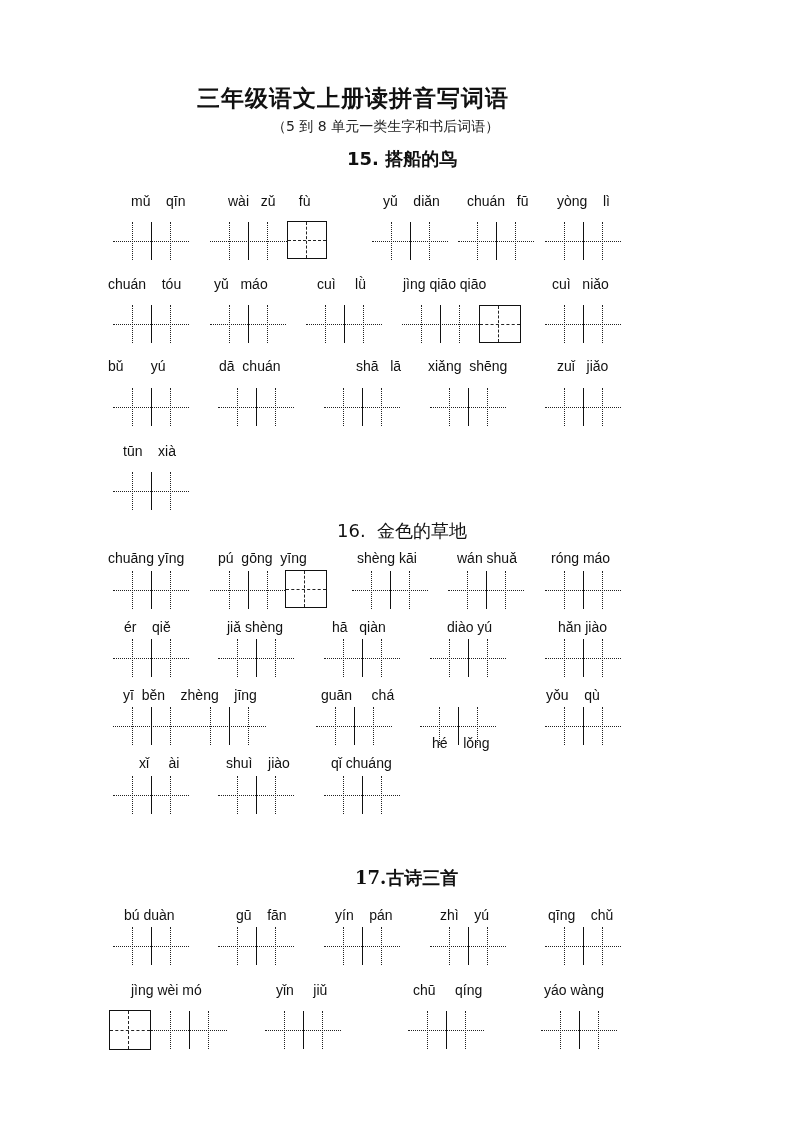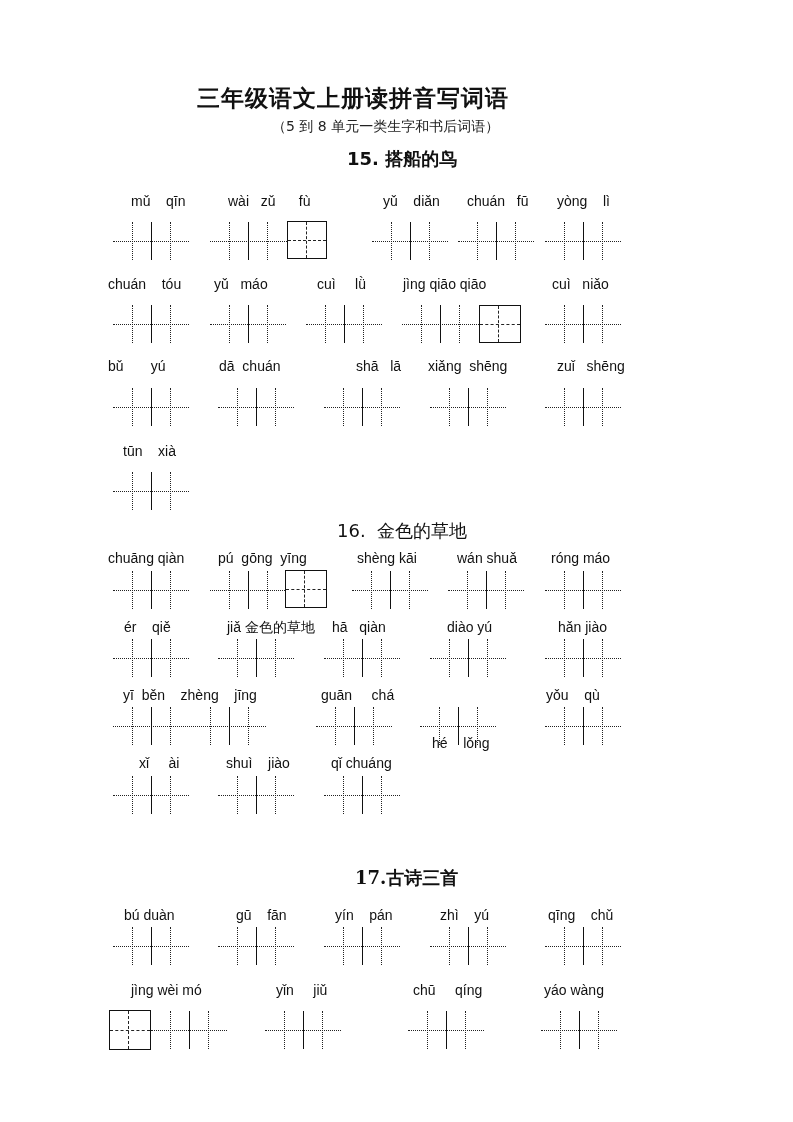--- a/index.html
+++ b/index.html
@@ -141,39 +141,39 @@
   </div>
 
 <div class="abs pinyin" style="left:428px; top:358px; white-space:pre;">xiǎng  shēng</div>
 <div class="grid" style="left:430px; top:388px; width:76px;">
     <div class="h"></div>
     <div class="vd" style="left:19px"></div>
     <div class="vs" style="left:38px"></div>
     <div class="vd" style="left:57px"></div>
   </div>
 
-<div class="abs pinyin" style="left:557px; top:358px; white-space:pre;">zuǐ   shēng</div>
+<div class="abs pinyin" style="left:557px; top:358px; white-space:pre;">zuǐ   jiǎo</div>
 <div class="grid" style="left:545px; top:388px; width:76px;">
     <div class="h"></div>
     <div class="vd" style="left:19px"></div>
     <div class="vs" style="left:38px"></div>
     <div class="vd" style="left:57px"></div>
   </div>
 
 <div class="abs pinyin" style="left:123px; top:443px; white-space:pre;">tūn    xià</div>
 <div class="grid" style="left:113px; top:472px; width:76px;">
     <div class="h"></div>
     <div class="vd" style="left:19px"></div>
     <div class="vs" style="left:38px"></div>
     <div class="vd" style="left:57px"></div>
   </div>
 
 <div class="abs lesson normal" style="left:337px; top:519px; white-space:pre;">16.  金色的草地</div>
 
-<div class="abs pinyin" style="left:108px; top:550px; white-space:pre;">chuāng qiàn</div>
+<div class="abs pinyin" style="left:108px; top:550px; white-space:pre;">chuāng yīng</div>
 <div class="grid" style="left:113px; top:571px; width:76px;">
     <div class="h"></div>
     <div class="vd" style="left:19px"></div>
     <div class="vs" style="left:38px"></div>
     <div class="vd" style="left:57px"></div>
   </div>
 
 <div class="abs pinyin" style="left:218px; top:550px; white-space:pre;">pú  gōng  yīng</div>
 <div class="grid" style="left:210px; top:571px; width:75px;">
     <div class="h"></div>
@@ -211,21 +211,21 @@
   </div>
 
 <div class="abs pinyin" style="left:124px; top:619px; white-space:pre;">ér    qiě</div>
 <div class="grid" style="left:113px; top:639px; width:76px;">
     <div class="h"></div>
     <div class="vd" style="left:19px"></div>
     <div class="vs" style="left:38px"></div>
     <div class="vd" style="left:57px"></div>
   </div>
 
-<div class="abs pinyin" style="left:227px; top:619px; white-space:pre;">jiǎ 金色的草地</div>
+<div class="abs pinyin" style="left:227px; top:619px; white-space:pre;">jiǎ shèng</div>
 <div class="grid" style="left:218px; top:639px; width:76px;">
     <div class="h"></div>
     <div class="vd" style="left:19px"></div>
     <div class="vs" style="left:38px"></div>
     <div class="vd" style="left:57px"></div>
   </div>
 
 <div class="abs pinyin" style="left:332px; top:619px; white-space:pre;">hā   qiàn</div>
 <div class="grid" style="left:324px; top:639px; width:76px;">
     <div class="h"></div>

